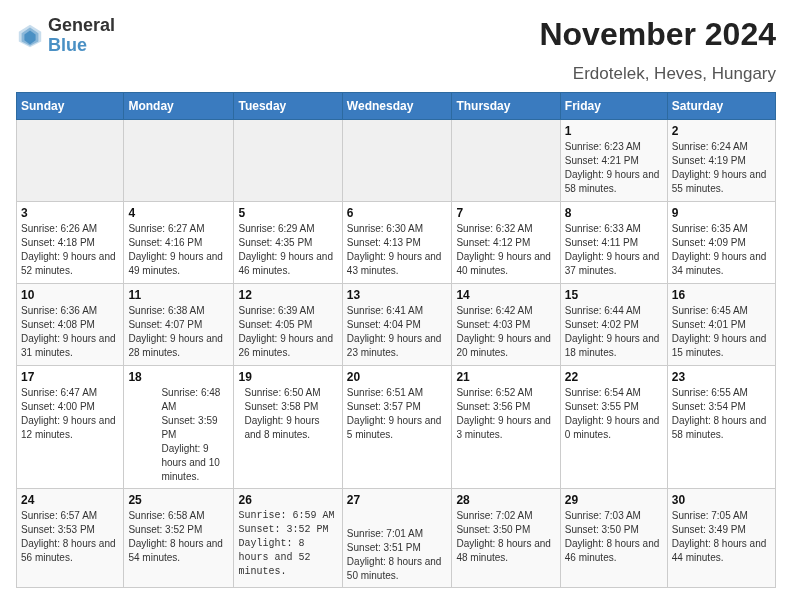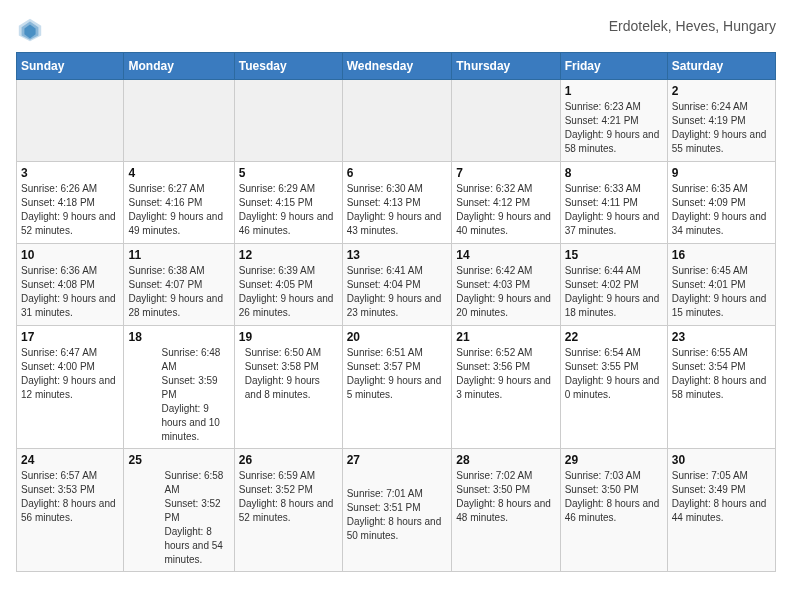--- a/index.html
+++ b/index.html
@@ -34,23 +34,23 @@
     }
     .title-block {
       text-align: right;
     }
     .month-year {
       font-size: 32px;
       font-weight: bold;
       color: #222;
     }
     .location {
-      font-size: 14px;
+      font-size: 17px;
       color: #555;
-      margin-top: 2px;
+      margin-top: 11px;
     }
     .calendar {
       width: 100%;
       border-collapse: collapse;
       font-size: 11px;
       padding-left: 30px;
     }
     .calendar thead tr th {
       background: #3a7bbf;
       color: #fff;
@@ -90,22 +90,26 @@
 </head>
 <body>
 
 <div class="header">
   <div class="logo">
     <svg class="logo-icon" viewBox="0 0 40 40">
       <polygon points="20,4 36,14 36,28 20,36 4,28 4,14" fill="#4a90c4" opacity="0.3"></polygon>
       <polygon points="20,8 32,16 32,28 20,34 8,28 8,16" fill="#4a90c4" opacity="0.5"></polygon>
       <polygon points="20,12 28,18 28,26 20,32 12,26 12,18" fill="#4a90c4"></polygon>
     </svg>
+    <div class="logo-text">
+      General<br><span>Blue</span>
+    </div>
   </div>
   <div class="title-block">
+    <div class="month-year">November 2024</div>
     <div class="location">Erdotelek, Heves, Hungary</div>
   </div>
 </div>
 
 <table class="calendar">
   <thead>
     <tr id="header-row">
     <th>Sunday</th>
         <th>Monday</th>
         <th>Tuesday</th>
@@ -144,21 +148,21 @@
         </td>
         <td>
           <div class="day-num">4</div>
           <div class="day-info" style="white-space: pre-line;">Sunrise: 6:27 AM
 Sunset: 4:16 PM
 Daylight: 9 hours and 49 minutes.</div>
         </td>
         <td>
           <div class="day-num">5</div>
           <div class="day-info" style="white-space: pre-line;">Sunrise: 6:29 AM
-Sunset: 4:15 PM
+Sunset: 4:35 PM
 Daylight: 9 hours and 46 minutes.</div>
         </td>
         <td>
           <div class="day-num">6</div>
           <div class="day-info" style="white-space: pre-line;">Sunrise: 6:30 AM
 Sunset: 4:13 PM
 Daylight: 9 hours and 43 minutes.</div>
         </td>
         <td>
           <div class="day-num">7</div>
@@ -269,27 +273,27 @@
       </tr>
       <tr>
         <td>
           <div class="day-num">24</div>
           <div class="day-info" style="white-space: pre-line;">Sunrise: 6:57 AM
 Sunset: 3:53 PM
 Daylight: 8 hours and 56 minutes.</div>
         </td>
         <td>
           <div class="day-num">25</div>
-          <div class="day-info" style="white-space: pre-line; margin-left: 36px;">Sunrise: 6:58 AM
+          <div class="day-info" style="white-space: pre-line;">Sunrise: 6:58 AM
 Sunset: 3:52 PM
 Daylight: 8 hours and 54 minutes.</div>
         </td>
         <td>
           <div class="day-num">26</div>
-          <div class="day-info" style="white-space: pre-line;">Sunrise: 6:59 AM
+          <div class="day-info" style="white-space: pre-line; font-family: Liberation Mono, monospace;">Sunrise: 6:59 AM
 Sunset: 3:52 PM
 Daylight: 8 hours and 52 minutes.</div>
         </td>
         <td>
           <div class="day-num">27</div>
           <div class="day-info" style="white-space: pre-line; margin-top: 20px;">Sunrise: 7:01 AM
 Sunset: 3:51 PM
 Daylight: 8 hours and 50 minutes.</div>
         </td>
         <td>

